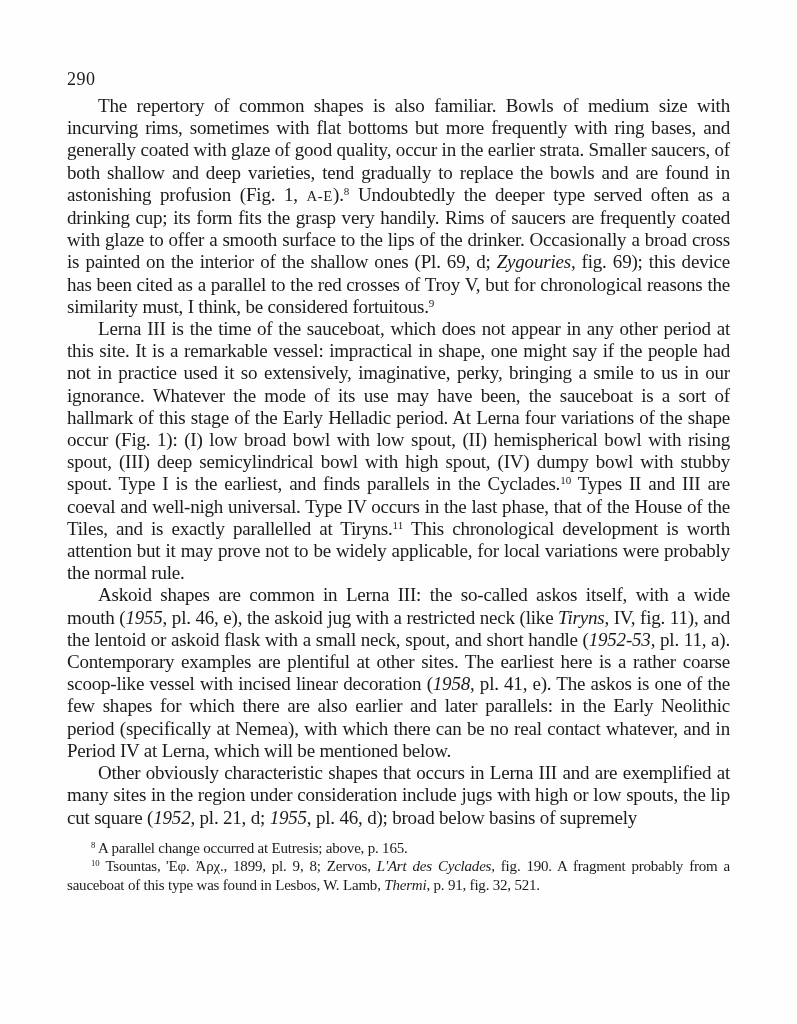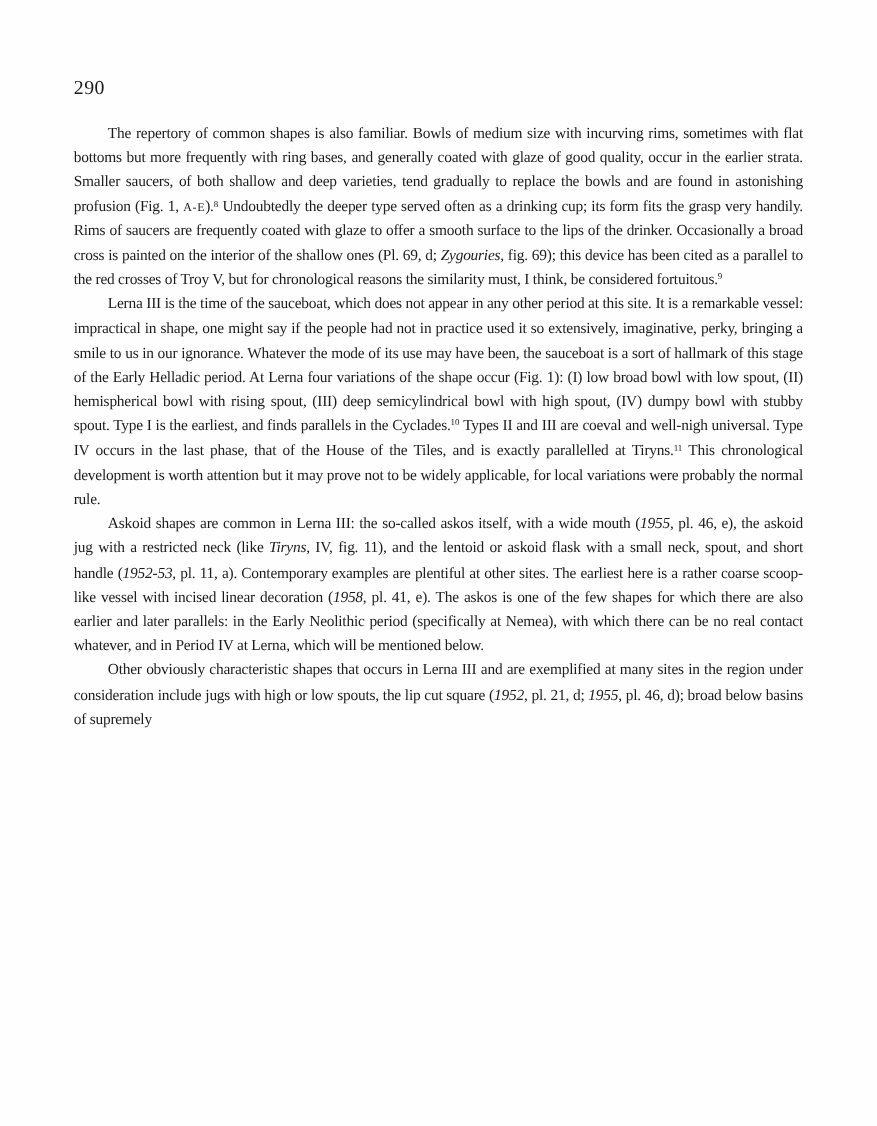--- a/index.html
+++ b/index.html
@@ -28,22 +28,22 @@
     height: 22px;
   }
   .page-number {
     position: absolute;
     left: 0;
     top: 15px;
     letter-spacing: 0.5px;
     word-spacing: normal;
   }
   .body-text {
-    margin-top: 36px;
-    font-size: 14px;
+    margin-top: 20px;
+    font-size: 19px;
     line-height: 22.2px;
     text-align: justify;
     letter-spacing: -0.2px;
   }
   .body-text p {
     margin: 0;
     text-indent: 31px;
   }
   sup {
     font-size: 0.58em;
@@ -74,14 +74,16 @@
   <div class="page-header">
     <span class="page-number">290</span>
   </div>
   <div class="body-text">
       <p><span>The repertory of common shapes is also familiar.  Bowls of medium size with incurving rims, sometimes with flat bottoms but more frequently with ring bases, and generally coated with glaze of good quality, occur in the earlier strata.  Smaller saucers, of both shallow and deep varieties, tend gradually to replace the bowls and are found in astonishing profusion (Fig. 1, </span><span class="sc">A-E</span><span>).</span><sup>8</sup><span>  Undoubtedly the deeper type served often as a drinking cup; its form fits the grasp very handily.  Rims of saucers are frequently coated with glaze to offer a smooth surface to the lips of the drinker.  Occasionally a broad cross is painted on the interior of the shallow ones (Pl. 69, d; </span><i>Zygouries</i><span>, fig. 69); this device has been cited as a parallel to the red crosses of Troy V, but for chronological reasons the similarity must, I think, be considered fortuitous.</span><sup>9</sup></p>
       <p><span>Lerna III is the time of the sauceboat, which does not appear in any other period at this site.  It is a remarkable vessel: impractical in shape, one might say if the people had not in practice used it so extensively, imaginative, perky, bringing a smile to us in our ignorance.  Whatever the mode of its use may have been, the sauceboat is a sort of hallmark of this stage of the Early Helladic period.  At Lerna four variations of the shape occur (Fig. 1):  (I) low broad bowl with low spout, (II) hemispherical bowl with rising spout, (III) deep semicylindrical bowl with high spout, (IV) dumpy bowl with stubby spout.  Type I is the earliest, and finds parallels in the Cyclades.</span><sup>10</sup><span>  Types II and III are coeval and well-nigh universal.  Type IV occurs in the last phase, that of the House of the Tiles, and is exactly parallelled at Tiryns.</span><sup>11</sup><span>  This chronological development is worth attention but it may prove not to be widely applicable, for local variations were probably the normal rule.</span></p>
       <p><span>Askoid shapes are common in Lerna III: the so-called askos itself, with a wide mouth (</span><i>1955</i><span>, pl. 46, e), the askoid jug with a restricted neck (like </span><i>Tiryns</i><span>, IV, fig. 11), and the lentoid or askoid flask with a small neck, spout, and short handle (</span><i>1952-53</i><span>, pl. 11, a).  Contemporary examples are plentiful at other sites.  The earliest here is a rather coarse scoop-like vessel with incised linear decoration (</span><i>1958</i><span>, pl. 41, e).  The askos is one of the few shapes for which there are also earlier and later parallels: in the Early Neolithic period (specifically at Nemea), with which there can be no real contact whatever, and in Period IV at Lerna, which will be mentioned below.</span></p>
       <p><span>Other obviously characteristic shapes that occurs in Lerna III and are exemplified at many sites in the region under consideration include jugs with high or low spouts, the lip cut square (</span><i>1952</i><span>, pl. 21, d; </span><i>1955</i><span>, pl. 46, d); broad below basins of supremely</span></p>
     </div>
   <div class="footnotes">
+      <p class="footnote"><sup>8</sup> <span>A parallel change occurred at Eutresis; above, p. 165.</span></p>
+      <p class="footnote"><sup>10</sup> <span>Tsountas, Ἐφ. Ἀρχ., 1899, pl. 9, 8; Zervos, </span><i>L'Art des Cyclades</i><span>, fig. 190.  A fragment probably from a sauceboat of this type was found in Lesbos, W. Lamb, </span><i>Thermi</i><span>, p. 91, fig. 32, 521.</span></p>
     </div>
 </div>
 
 </body></html>

